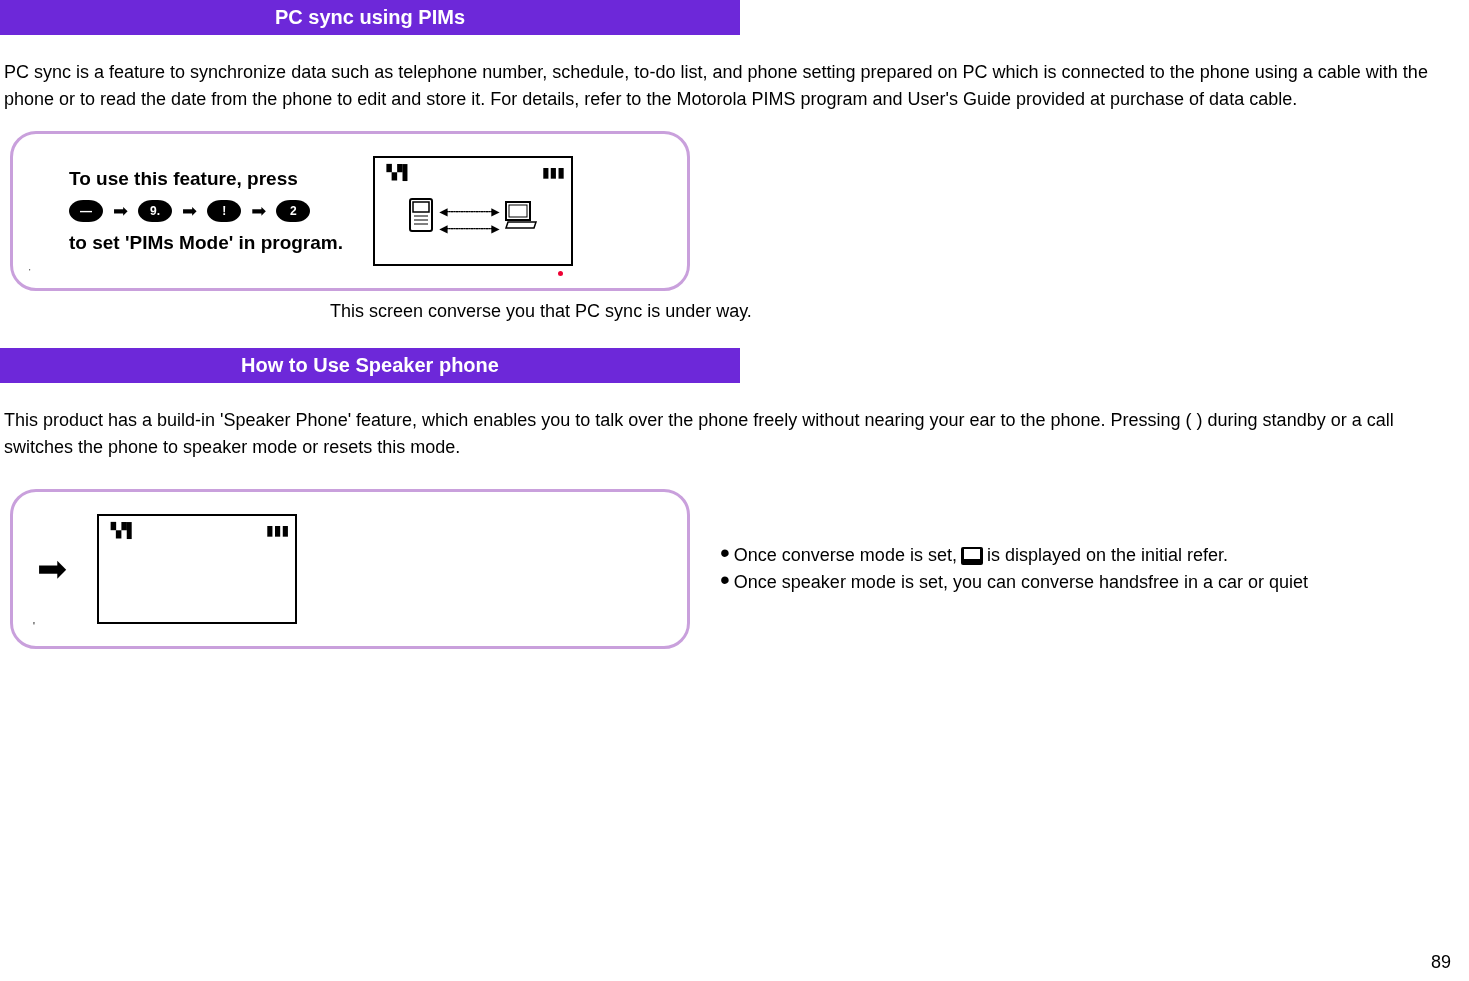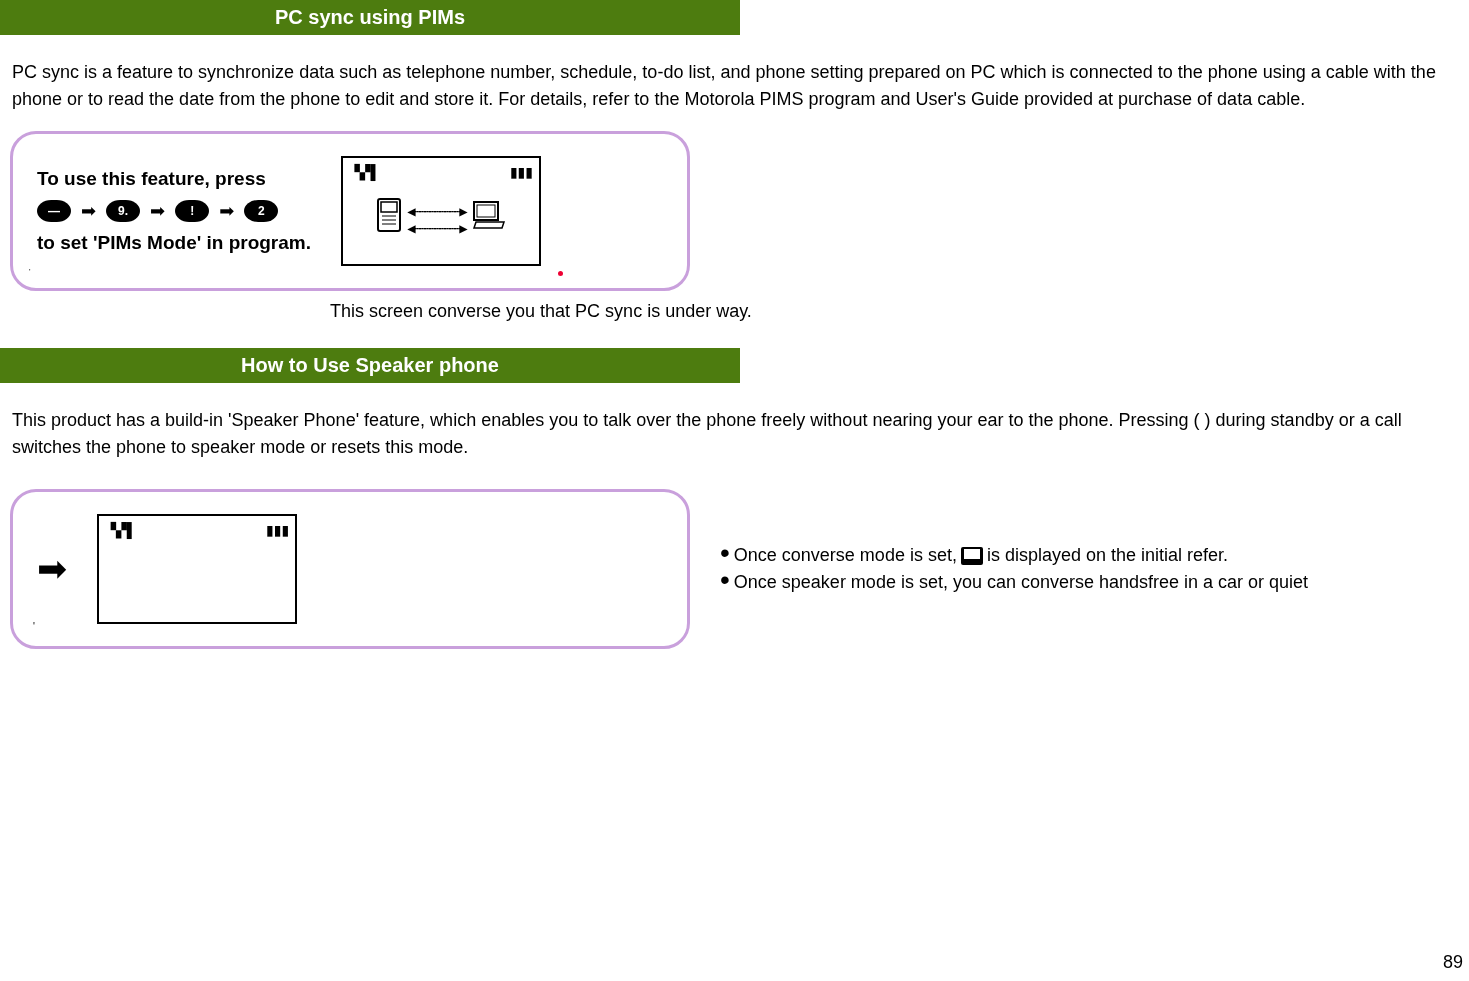--- a/index.html
+++ b/index.html
@@ -6,48 +6,48 @@
   body {
     font-family: Arial, Helvetica, sans-serif;
     font-size: 18px;
     color: #000;
     background: #fff;
     width: 1469px;
     height: 981px;
     position: relative;
   }
   .blue-header {
-    background: #4d7c0f;
+    background: #6d28d9;
     color: #fff;
     font-weight: bold;
     font-size: 20px;
     padding: 6px 16px;
     width: 740px;
     text-align: center;
     margin-bottom: 24px;
   }
   .body-text {
     font-size: 18px;
     line-height: 1.5;
     margin-bottom: 18px;
-    padding: 0 12px;
+    padding: 0 4px;
   }
   .purple-box {
     border: 3px solid #c9a0dc;
     border-radius: 26px;
     width: 680px;
     padding: 18px 24px;
     margin: 10px 0 10px 10px;
     display: flex;
     align-items: center;
     gap: 30px;
     position: relative;
     min-height: 160px;
   }
-  .instr-area { display: flex; flex-direction: column; gap: 6px; }
+  .instr-area { display: flex; flex-direction: column; gap: 6px; margin-left: 32px; }
   .instr-line1 { font-weight: bold; font-size: 19px; }
   .instr-icons { display: flex; align-items: center; gap: 10px; margin: 4px 0; }
   .pill {
     display: inline-flex;
     background: #000;
     color: #fff;
     border-radius: 50% / 60%;
     width: 34px;
     height: 22px;
     font-size: 12px;
@@ -96,21 +96,21 @@
   .phone-icon-inline::after {
     content: "";
     position: absolute;
     left: 3px; top: 2px; right: 3px; bottom: 6px;
     background: #fff;
   }
   .red-dot { position: absolute; bottom: 12px; left: 545px; width: 5px; height: 5px; background: #e03; border-radius: 50%; }
   .page-num {
     position: absolute;
     bottom: 8px;
-    right: 6px;
+    right: 18px;
     font-size: 18px;
     margin-left: 8px;
   }
   .sec2 { margin-top: 26px; }
   .press-hold { font-weight: bold; font-size: 22px; line-height: 1.3; }
   .sound-btn {
     display: inline-block;
     background: #000;
     color: #fff;
     width: 48px;

